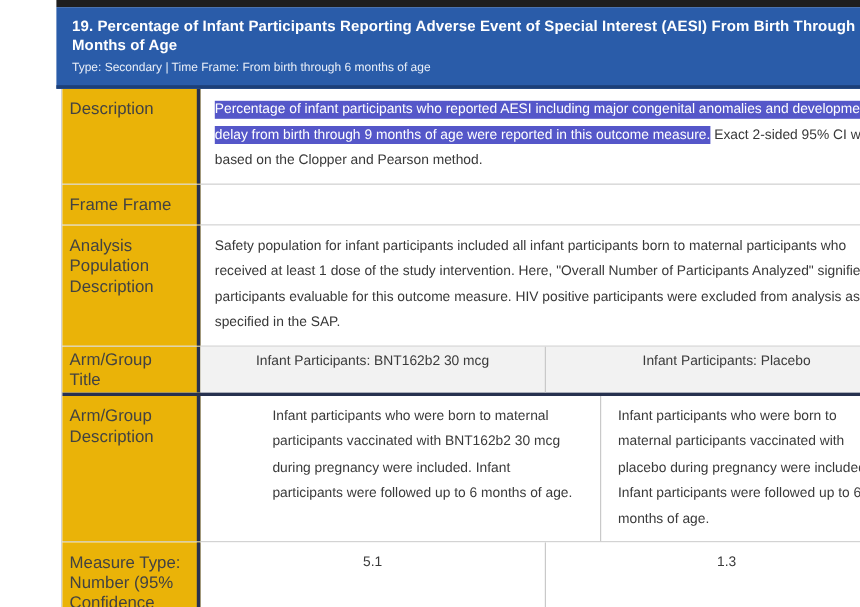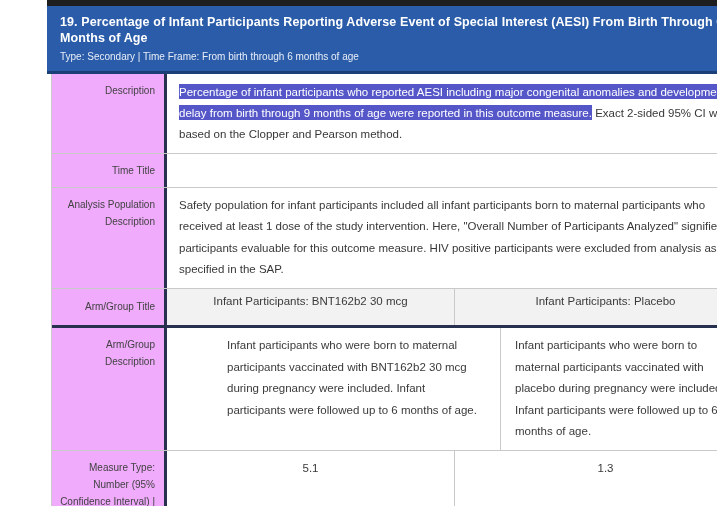--- a/index.html
+++ b/index.html
@@ -33,25 +33,24 @@
     border-right: 1px solid #c9c9c9;
     border-bottom: 2px solid #8f8f8f;
     font-size: 11.5px;
   }
   .row { display: flex; border-bottom: 1px solid #c9c9c9; background: #ffffff; }
   .row:last-child { border-bottom: none; }
 
   .label-cell {
     width: 115px;
     flex: 0 0 115px;
-    background: #f0abfc;
+    background: #eab308;
     border-right: 3px solid #27314f;
     padding: 8px 9px 8px 6px;
-    text-align: right;
-    font-size: 10px;
+    font-size: 14px;
     color: #424242;
     line-height: 17px;
   }
   .content-cell {
     flex: 1;
     padding: 7px 12px;
     line-height: 21.5px;
     color: #383838;
   }
   .split { flex: 1; display: flex; }
@@ -103,21 +102,21 @@
   <div class="om-table">
 
     <div class="row row-description">
       <div class="label-cell">Description</div>
       <div class="content-cell">
         <span class="hl">Percentage of infant participants who reported AESI including major congenital anomalies and developmental delay from birth through 9 months of age were reported in this outcome measure.</span><span> Exact 2-sided 95% CI was based on the Clopper and Pearson method.</span>
       </div>
     </div>
 
     <div class="row row-timeframe">
-      <div class="label-cell">Time Title</div>
+      <div class="label-cell">Frame Frame</div>
     </div>
 
     <div class="row row-analysis">
       <div class="label-cell">Analysis Population Description</div>
       <div class="content-cell">Safety population for infant participants included all infant participants born to maternal participants who received at least 1 dose of the study intervention. Here, "Overall Number of Participants Analyzed" signifies participants evaluable for this outcome measure. HIV positive participants were excluded from analysis as pre-specified in the SAP.</div>
     </div>
 
     <div class="row row-armtitle">
       <div class="label-cell">Arm/Group Title</div>
       <div class="split">

